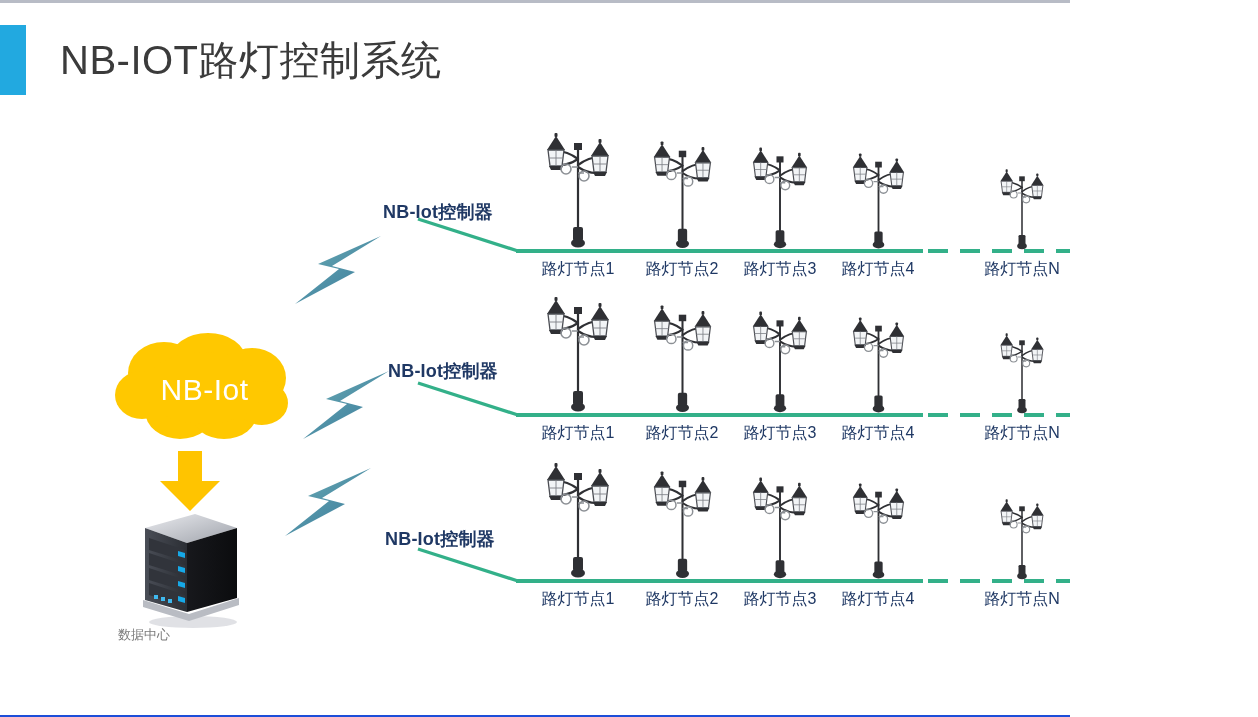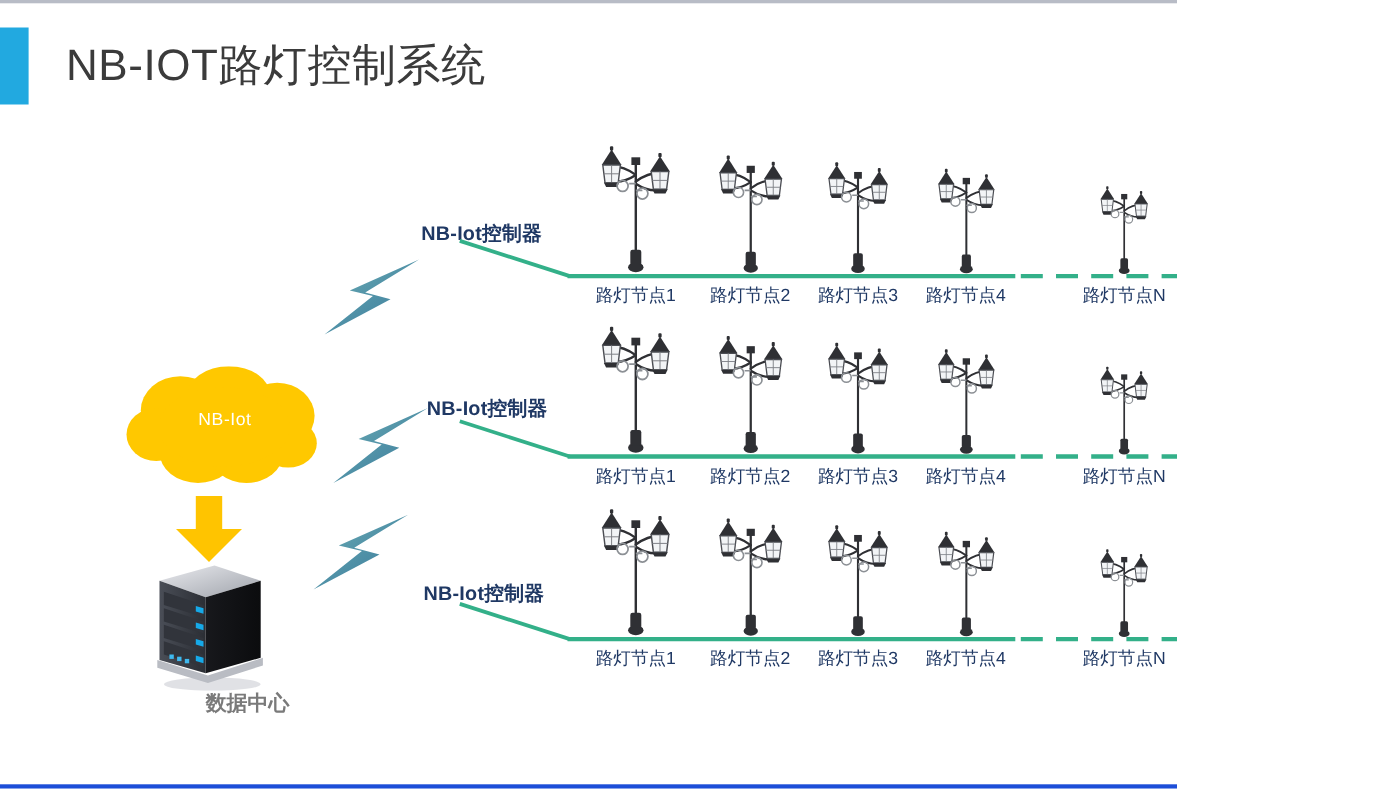--- a/index.html
+++ b/index.html
@@ -10,21 +10,21 @@
   body {
     font-family: "Liberation Sans", "DejaVu Sans", sans-serif;
   }
   #slide {
     position: relative;
     width: 1070px;
     height: 717px;
     background: #ffffff;
     overflow: hidden;
     border-top: 3px solid #b8bcc6;
-    border-bottom: 4px solid #1d4ed8;
+    border-bottom: 2px solid #1d4ed8;
     box-sizing: border-box;
   }
 
   
   #title-accent {
     position: absolute;
     left: 0px;
     top: 22px;
     width: 26px;
     height: 70px;
@@ -50,21 +50,21 @@
     width: 185px;
     height: 118px;
   }
   #cloud-svg { position: absolute; left: 0; top: 0; }
   #cloud-label {
     position: absolute;
     left: 0;
     top: 40px;
     width: 185px;
     text-align: center;
-    font-size: 16px;
+    font-size: 30px;
     color: #ffffff;
     letter-spacing: 0.5px;
     pointer-events: none;
   }
 
   
   #down-arrow {
     position: absolute;
     left: 157px;
     top: 448px;
@@ -79,23 +79,23 @@
     top: 505px;
     width: 115px;
     height: 145px;
   }
   #server-svg { position: absolute; left: 0; top: 0; }
   #server-label {
     position: absolute;
     left: -15px;
     top: 118px;
     width: 145px;
-    text-align: right;
-    font-size: 19px;
-    font-weight: bold;
+    text-align: left;
+    font-size: 13px;
+    font-weight: normal;
     color: #7a7a7a;
     white-space: nowrap;
   }
 
   
   .row { position: absolute; left: 0; top: 0; width: 1258px; height: 180px; }
   .bolt { position: absolute; width: 92px; height: 78px; }
   .ctrl-label {
     position: absolute;
     font-size: 18px;

